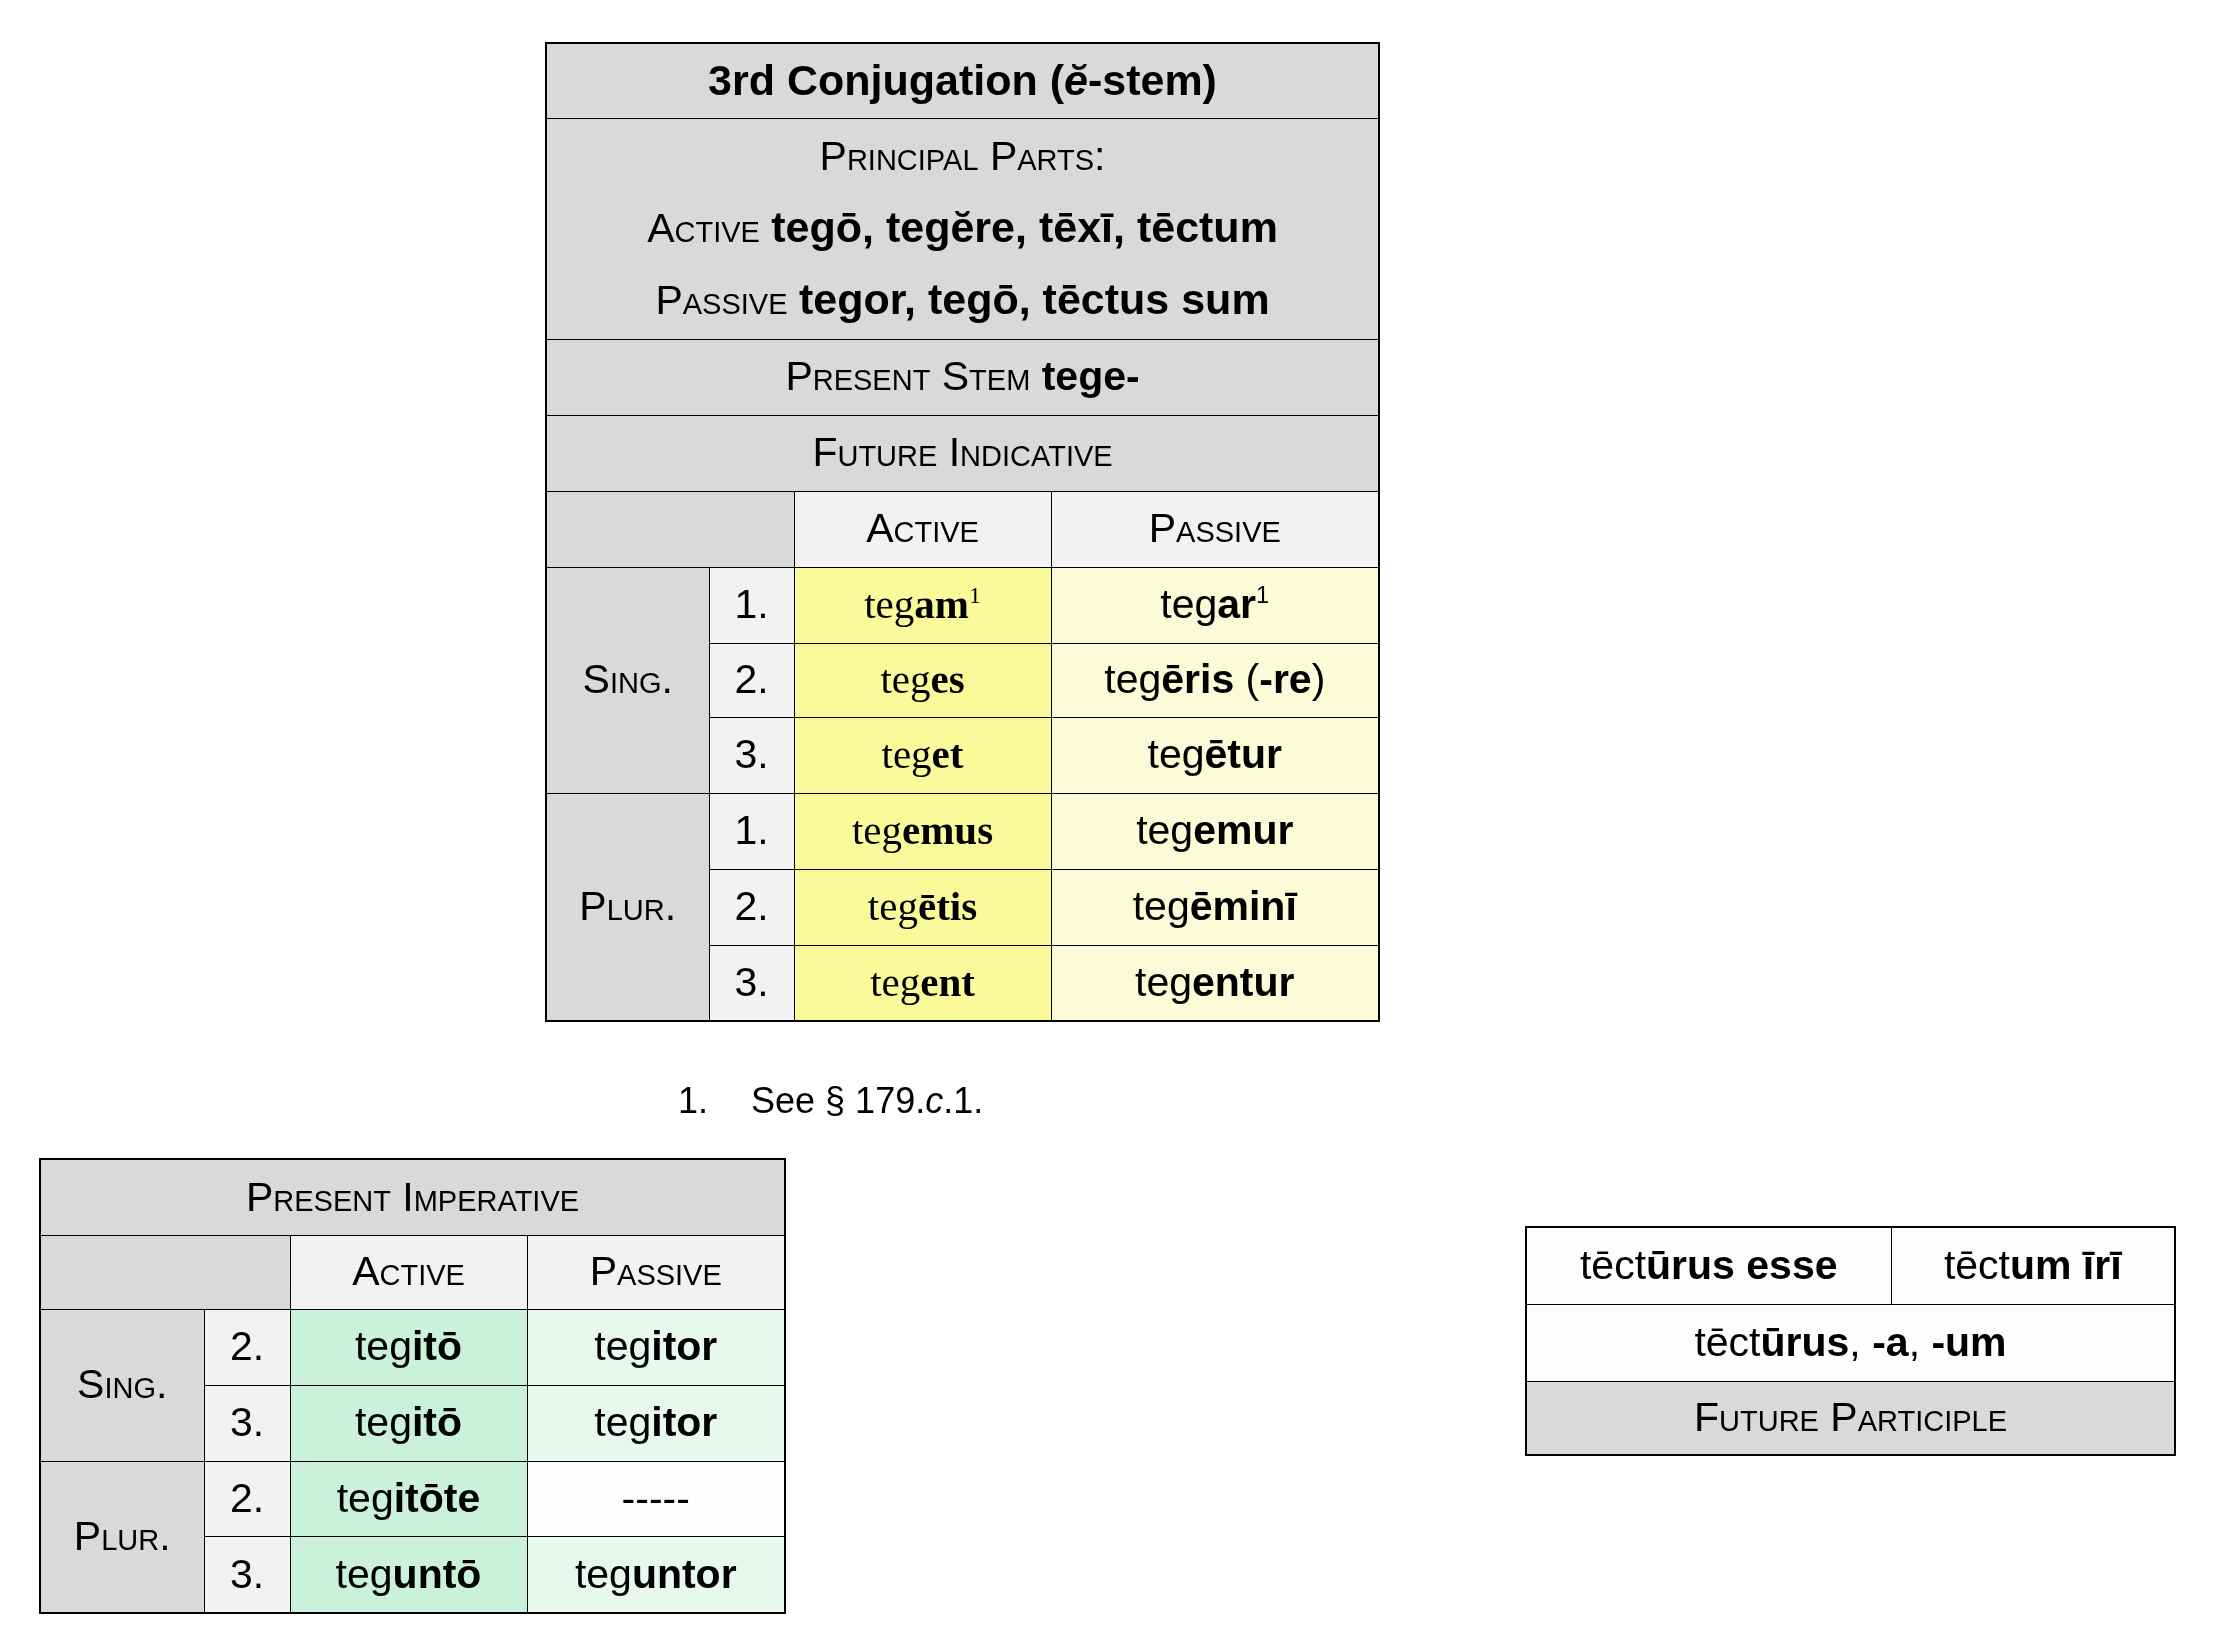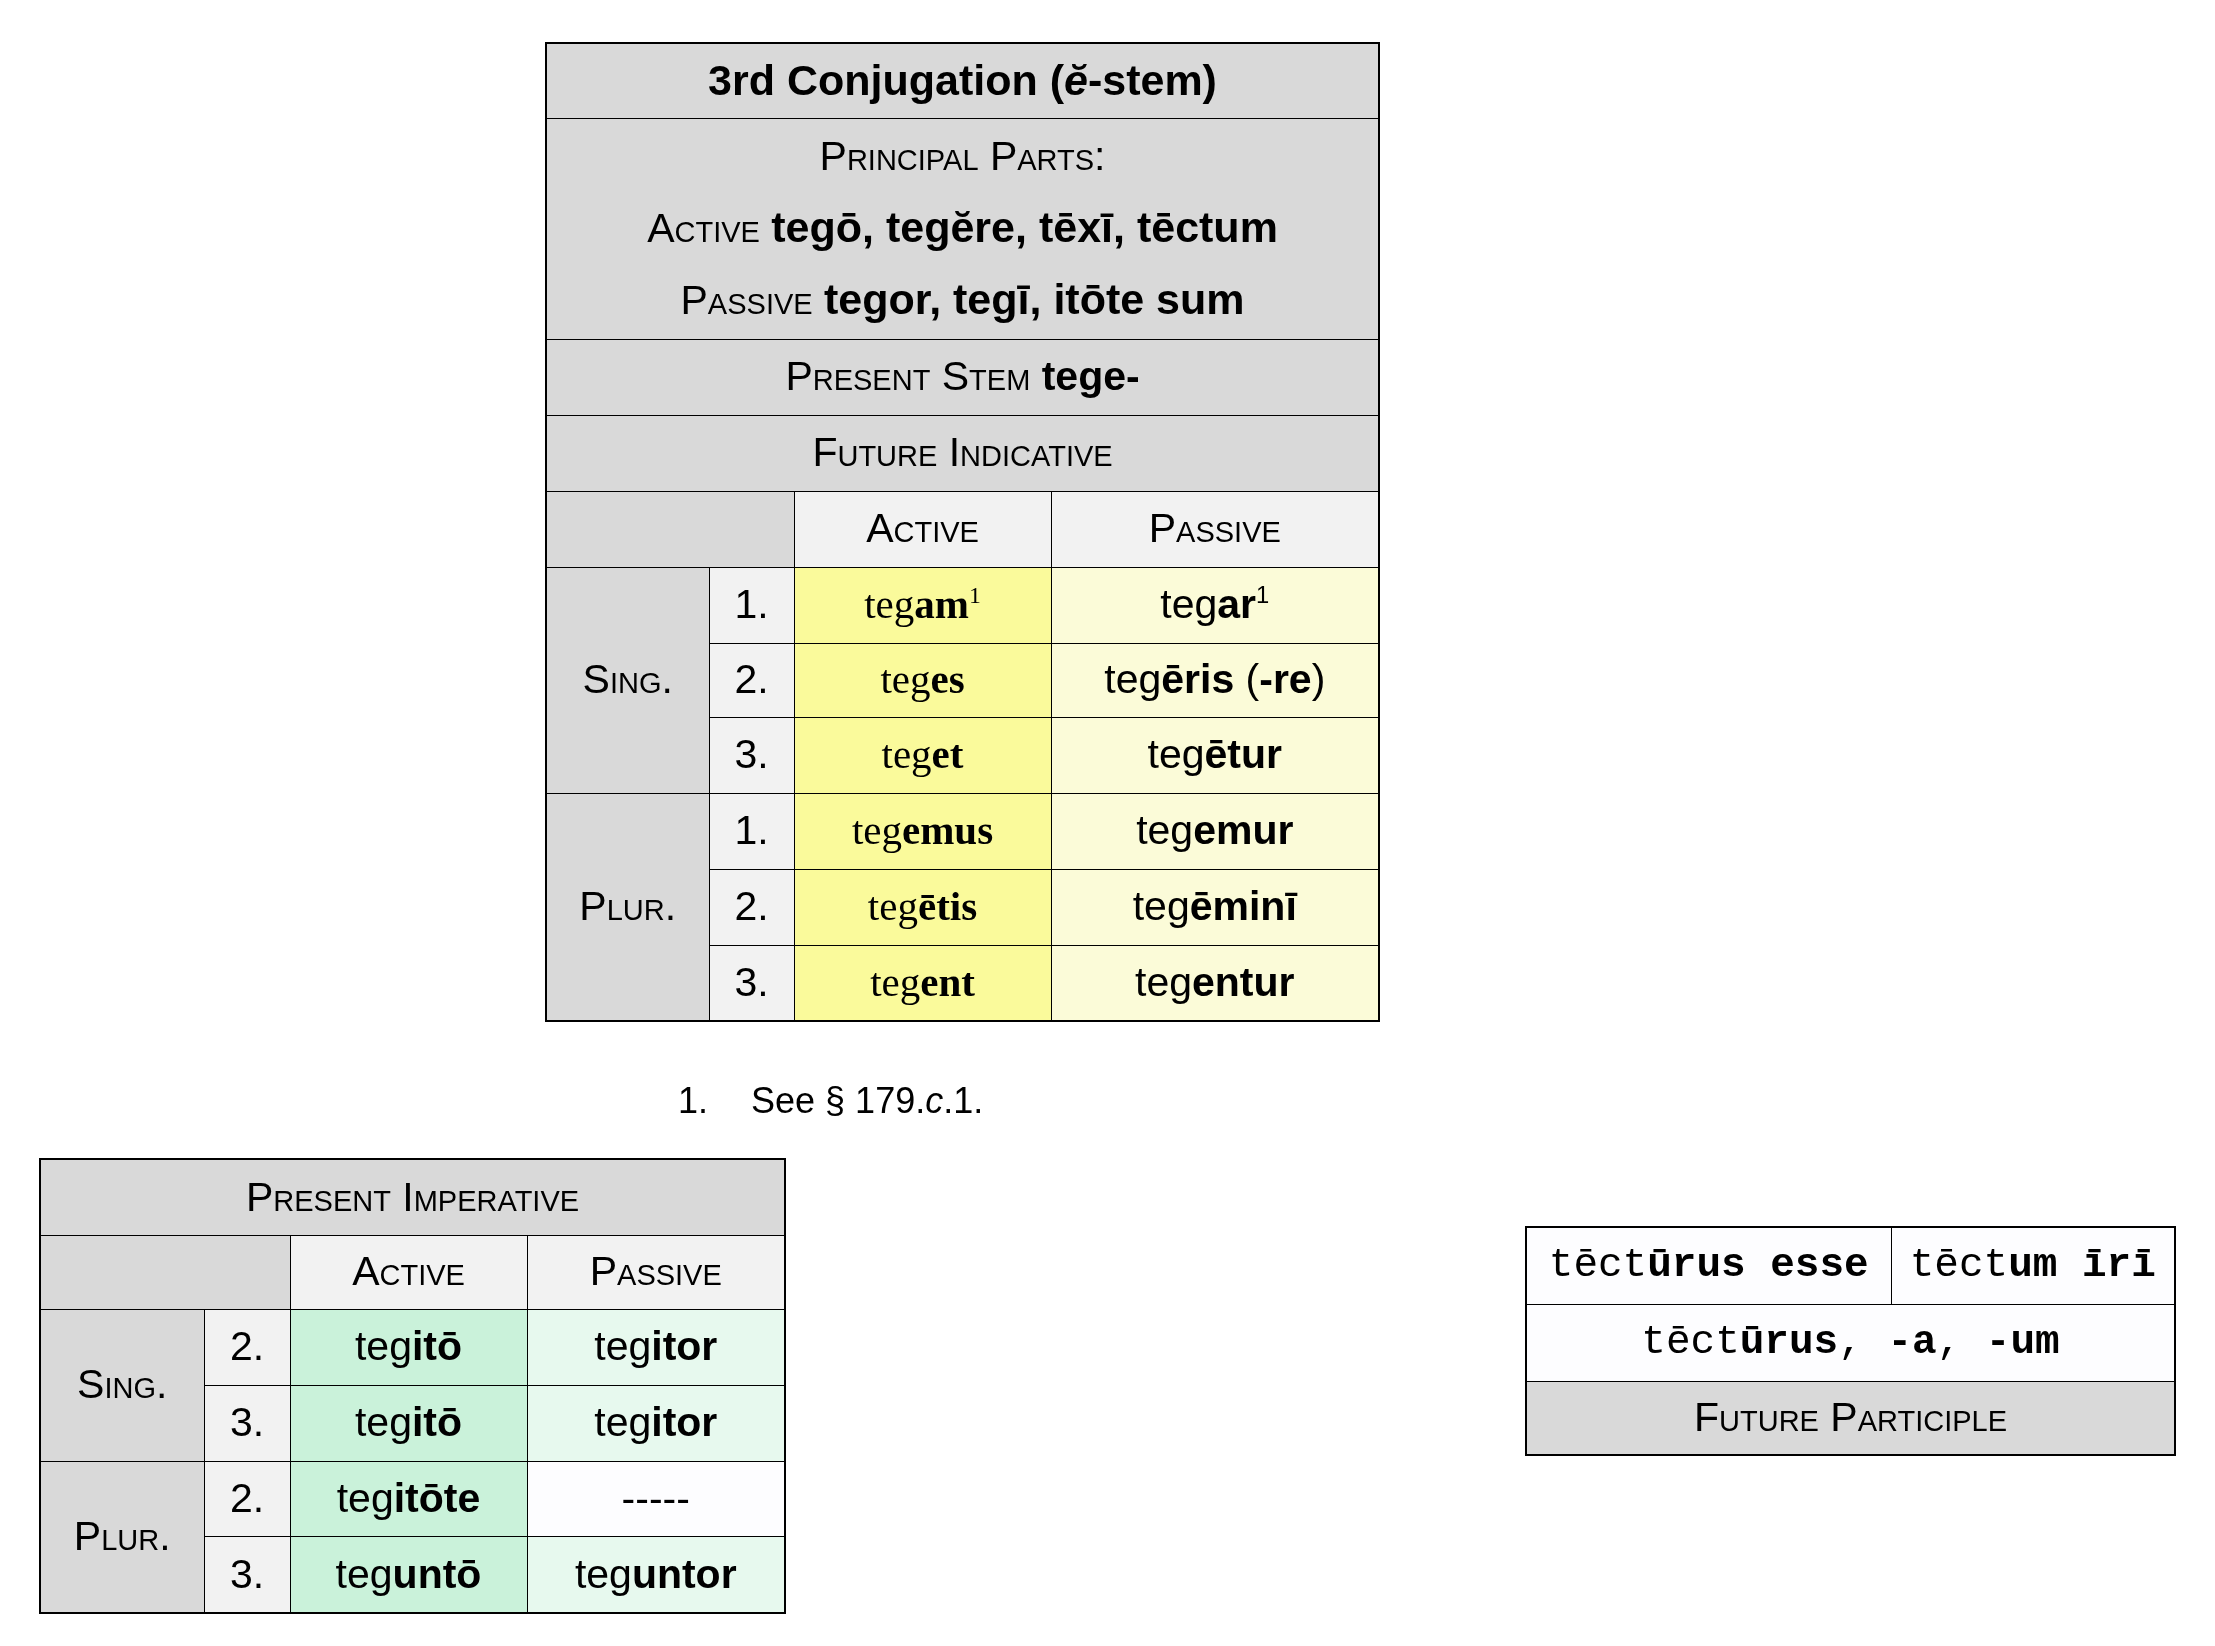--- a/index.html
+++ b/index.html
@@ -19,21 +19,21 @@
   .i{font-style:italic;}
   .sc{font-variant:small-caps;}
   .sup{vertical-align:super;font-size:58%;font-weight:normal;line-height:0;}
   .hdr{background:var(--table_header_gray,#d9d9d9);}
   .sub{background:var(--subheader_gray,#f2f2f2);}
   .ya{background:var(--active_yellow,#fafa9b);font-family:Liberation Serif, serif;}
   .yp{background:var(--passive_yellow,#fbfbd8);}
   .ga{background:var(--active_green,#caf2da);}
   .gp{background:var(--passive_green,#e7f9ee);}
   .blank{background:var(--blank_cell,#fdfdff);}
-  .wh{background:var(--white_cell,#fdfdff);font-family:Liberation Mono, monospace;}
+  .wh{background:var(--white_cell,#fdfdff);}
   .title-cell{font-size:43px;font-weight:bold;}
   .label{font-variant:small-caps;font-size:41px;}
   .pp-line{line-height:71px;font-size:41px;}
   .pp-line .b{font-size:43px;}
   #main-table{left:545px;top:42px;width:833px;}
   #imperative-table{left:39px;top:1158px;width:745px;}
   #infinitive-table{left:1525px;top:1226px;width:649px;}
   #footnote{
     position:absolute;left:678px;top:1079px;
     font-size:36px;line-height:1.2;
@@ -51,21 +51,21 @@
       <col style="width:328px">
   </colgroup>
   <tbody>
       <tr style="height:75px">
     <td colspan="4" class="hdr title-cell"><span class="b">3rd Conjugation (</span><span class="b i">ĕ</span><span class="b">-stem)</span></td>
   </tr>
   <tr style="height:221px">
     <td colspan="4" class="hdr">
       <div class="pp-line"><span class="sc">Principal Parts:</span></div>
       <div class="pp-line"><span class="sc">Active </span><span class="b">tegō, tegĕre, tēxī, tēctum</span></div>
-      <div class="pp-line"><span class="sc">Passive </span><span class="b">tegor, tegī, itōte sum</span></div>
+      <div class="pp-line"><span class="sc">Passive </span><span class="b">tegor, tegō, tēctus sum</span></div>
     </td>
   </tr>
   <tr style="height:76px">
     <td colspan="4" class="hdr"><span class="sc">Present Stem </span><span class="b">tege-</span></td>
   </tr>
   <tr style="height:76px">
     <td colspan="4" class="hdr label"><span class="sc">Future Indicative</span></td>
   </tr>
   <tr style="height:76px">
     <td colspan="2" class="hdr"></td>

